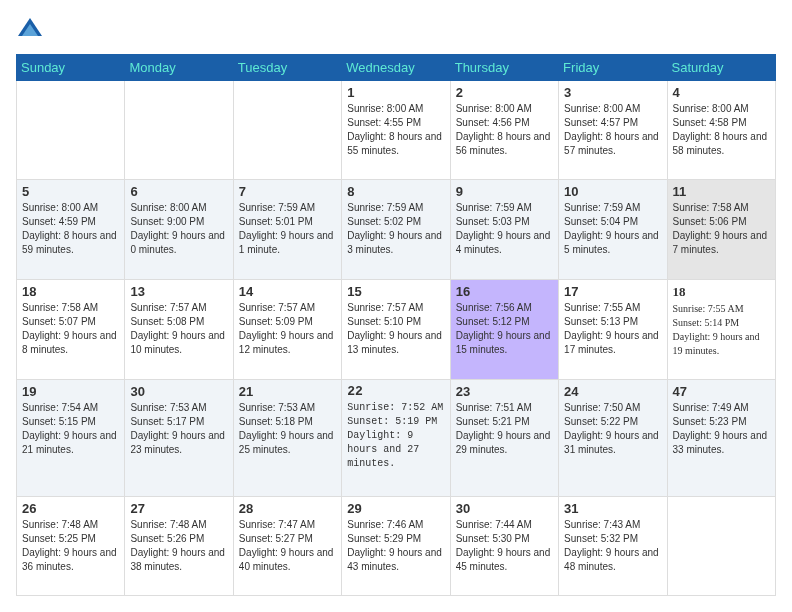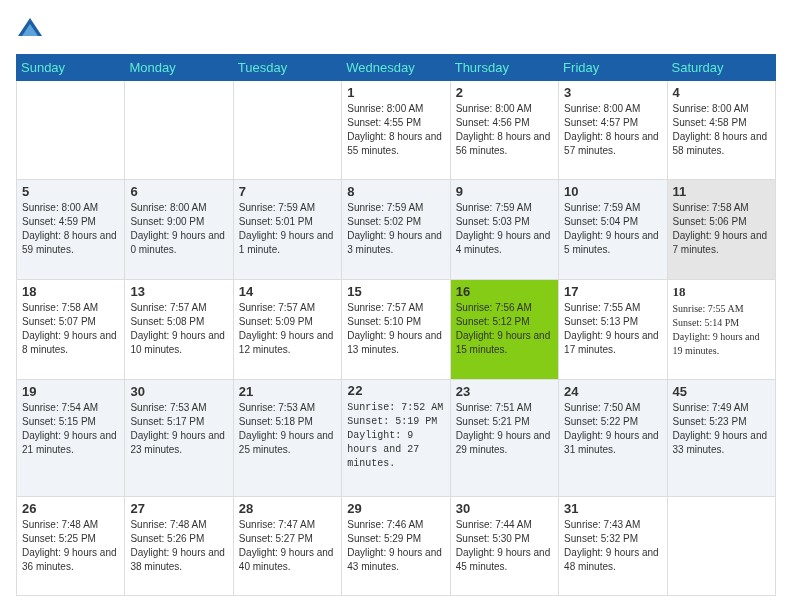--- a/index.html
+++ b/index.html
@@ -248,21 +248,21 @@
 Daylight: 9 hours
 and 12 minutes.</div>
           </td>
           <td style="background-color: rgb(255, 255, 255);">
             <div class="day-number">15</div>
             <div class="cell-content">Sunrise: 7:57 AM
 Sunset: 5:10 PM
 Daylight: 9 hours
 and 13 minutes.</div>
           </td>
-          <td style="background-color: #84cc16;">
+          <td style="background-color: #c4b5fd;">
             <div class="day-number">16</div>
             <div class="cell-content">Sunrise: 7:56 AM
 Sunset: 5:12 PM
 Daylight: 9 hours
 and 15 minutes.</div>
           </td>
           <td style="background-color: rgb(255, 255, 255);">
             <div class="day-number">17</div>
             <div class="cell-content">Sunrise: 7:55 AM
 Sunset: 5:13 PM
@@ -314,21 +314,21 @@
 and 29 minutes.</div>
           </td>
           <td style="background-color: rgb(240, 244, 248);">
             <div class="day-number">24</div>
             <div class="cell-content">Sunrise: 7:50 AM
 Sunset: 5:22 PM
 Daylight: 9 hours
 and 31 minutes.</div>
           </td>
           <td style="background-color: rgb(240, 244, 248);">
-            <div class="day-number">45</div>
+            <div class="day-number">47</div>
             <div class="cell-content">Sunrise: 7:49 AM
 Sunset: 5:23 PM
 Daylight: 9 hours
 and 33 minutes.</div>
           </td>
         </tr>
         <tr>
           <td style="background-color: rgb(255, 255, 255);">
             <div class="day-number">26</div>
             <div class="cell-content">Sunrise: 7:48 AM

